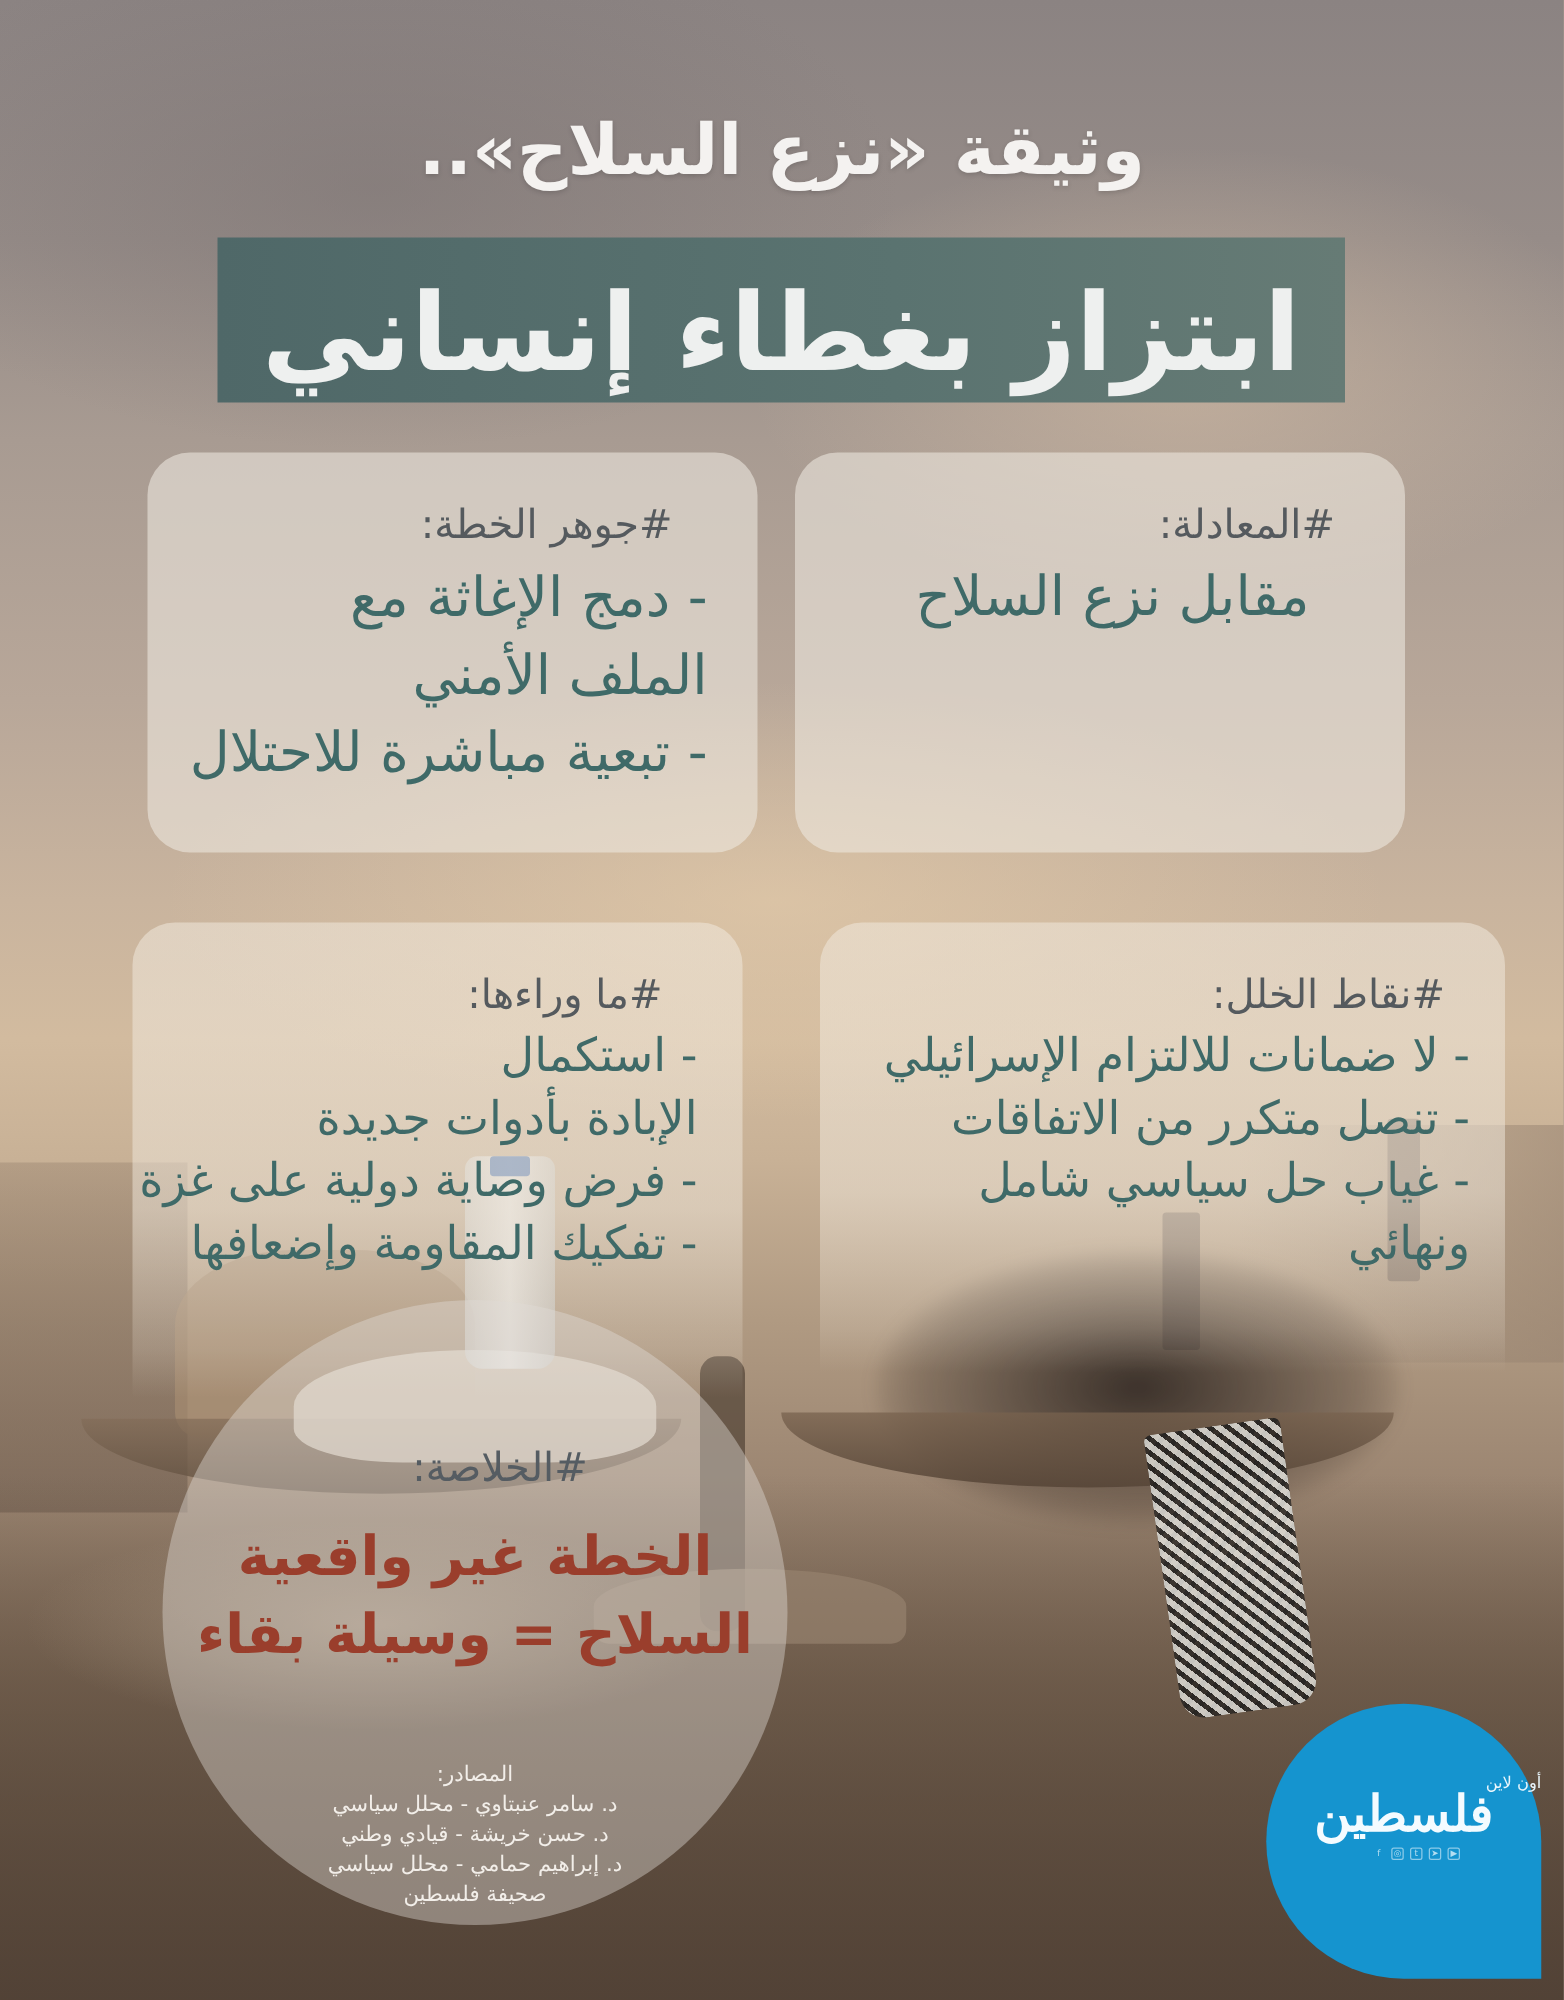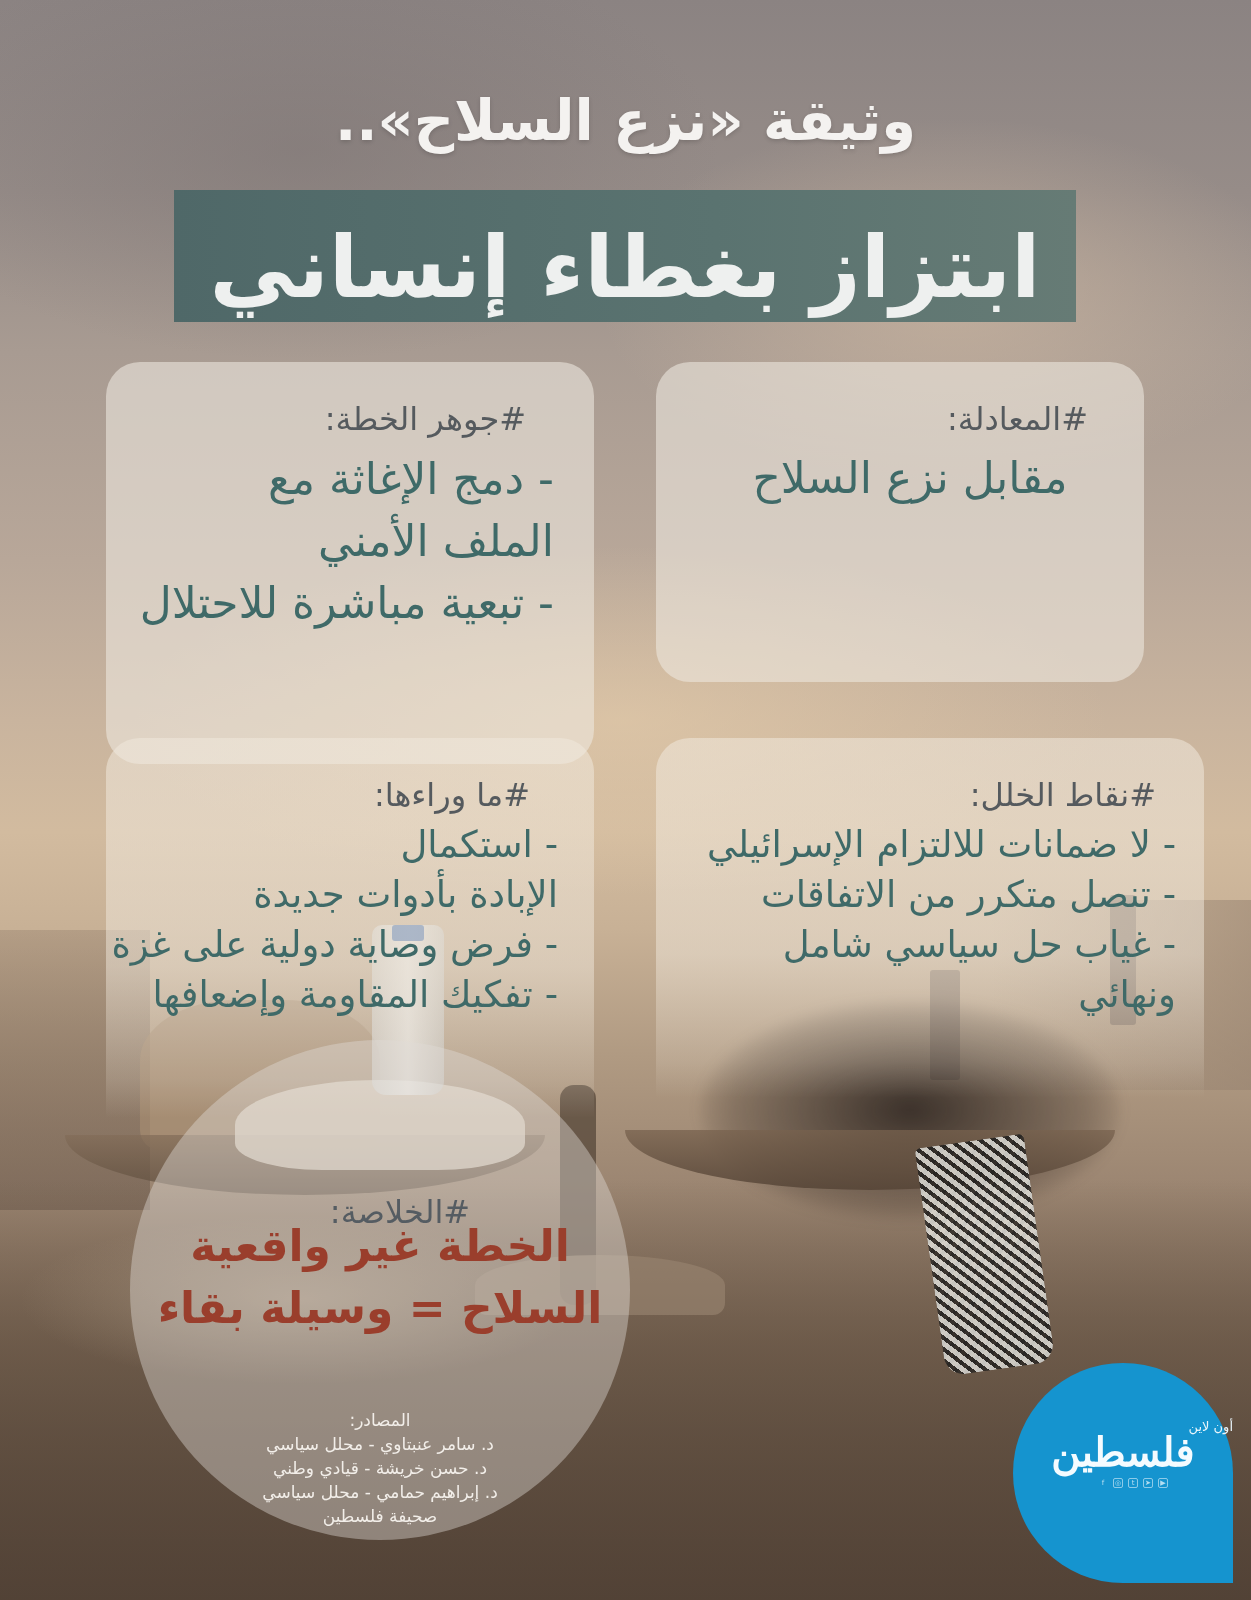--- a/index.html
+++ b/index.html
@@ -122,43 +122,43 @@
     .card-tag {
       font-family: "DejaVu Sans", sans-serif;
       font-size: 32px; color: #555a5e; margin-bottom: 10px;
     }
     .card-body {
       font-family: "DejaVu Sans", sans-serif;
       font-weight: normal; color: #3f6a68;
     }
     .card-body div { white-space: nowrap; }
 
-    #card-equation { left: 656px; top: 362px; width: 488px; height: 320px; }
+    #card-equation { left: 636px; top: 362px; width: 488px; height: 320px; }
     #card-equation .card-tag { padding-right: 28px; }
     #card-equation .card-body { font-size: 44px; line-height: 60px; text-align: center; padding-left: 20px; }
 
-    #card-core { left: 106px; top: 362px; width: 488px; height: 402px; }
+    #card-core { left: 118px; top: 362px; width: 488px; height: 320px; }
     #card-core .card-tag { padding-right: 40px; }
     #card-core .card-body { font-size: 44px; line-height: 62px; padding-right: 12px; }
 
     #card-flaws { left: 656px; top: 738px; width: 548px; height: 360px; }
     #card-flaws .card-tag { padding-right: 20px; margin-bottom: 6px; }
     #card-flaws .card-body { font-size: 37px; line-height: 50px; padding-right: 0px; }
 
     #card-behind { left: 106px; top: 738px; width: 488px; height: 380px; }
     #card-behind .card-tag { padding-right: 36px; margin-bottom: 6px; }
     #card-behind .card-body { font-size: 37px; line-height: 50px; padding-right: 8px; }
 
     .conclusion-circle {
       position: absolute; left: 130px; top: 1040px; width: 500px; height: 500px;
       border-radius: 50%;
       background: rgba(225,220,215,0.42);
     }
     .conclusion-tag {
-      position: absolute; left: 130px; top: 1193px; width: 500px;
+      position: absolute; left: 130px; top: 1155px; width: 500px;
       text-align: center; padding-left: 40px;
       font-family: "DejaVu Sans", sans-serif;
       font-size: 32px; color: #555c62;
     }
     .conclusion-body {
       position: absolute; left: 130px; top: 1215px; width: 500px;
       text-align: center;
       font-family: "DejaVu Sans", sans-serif;
       font-weight: bold; font-size: 44px; line-height: 62px; color: #9a3e2c;
     }

